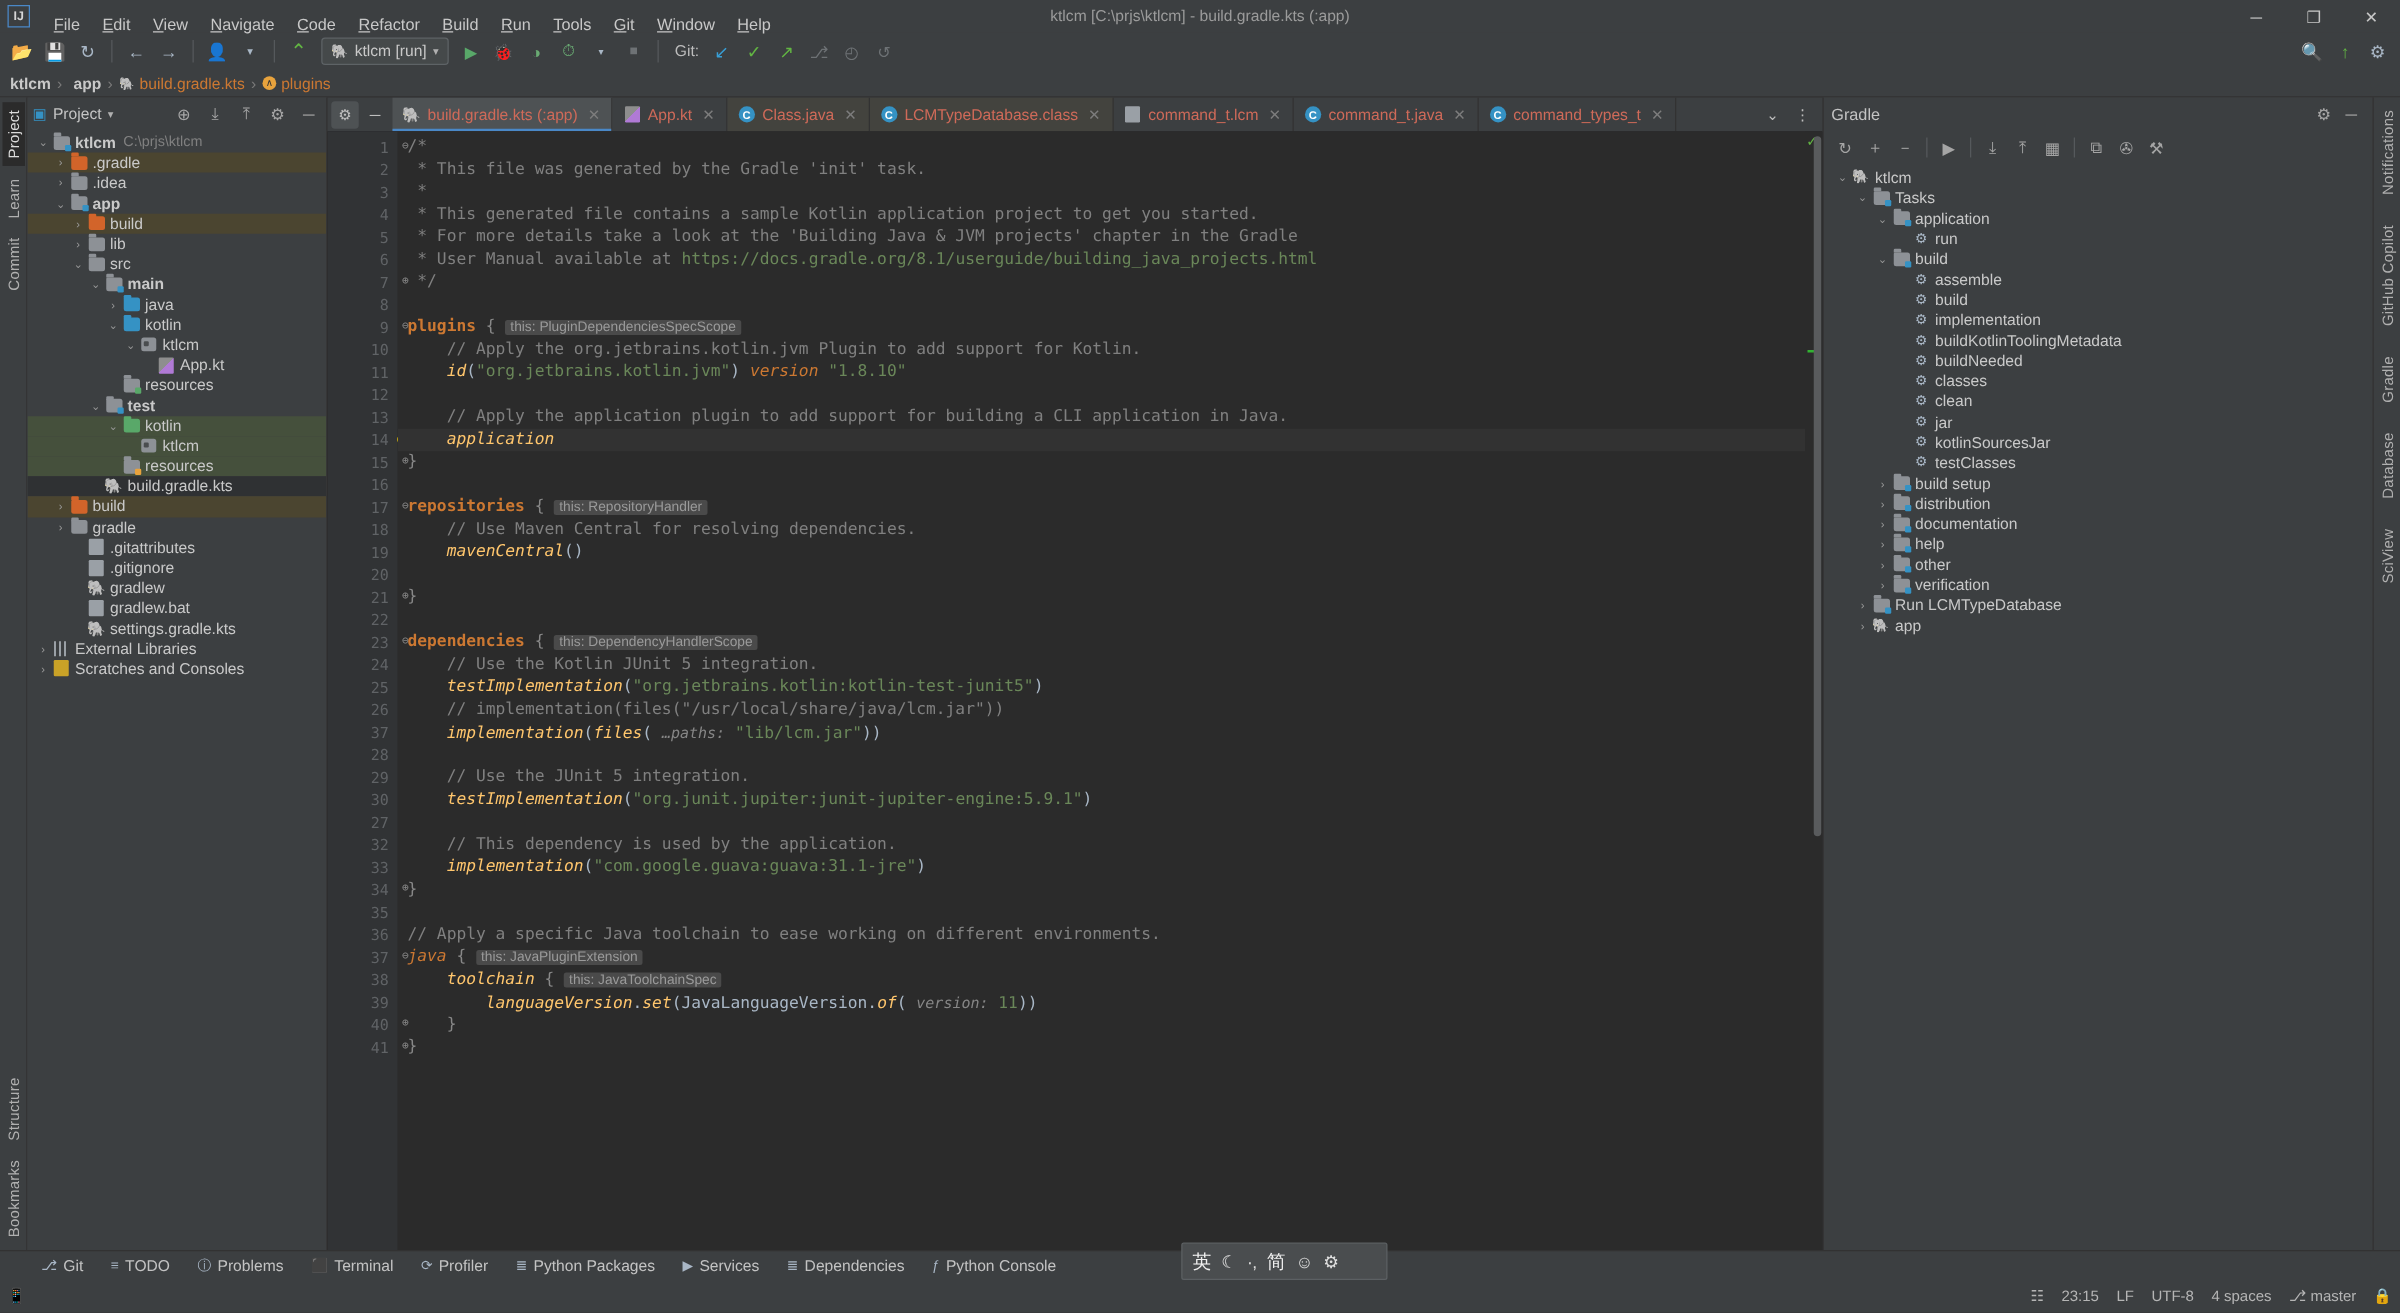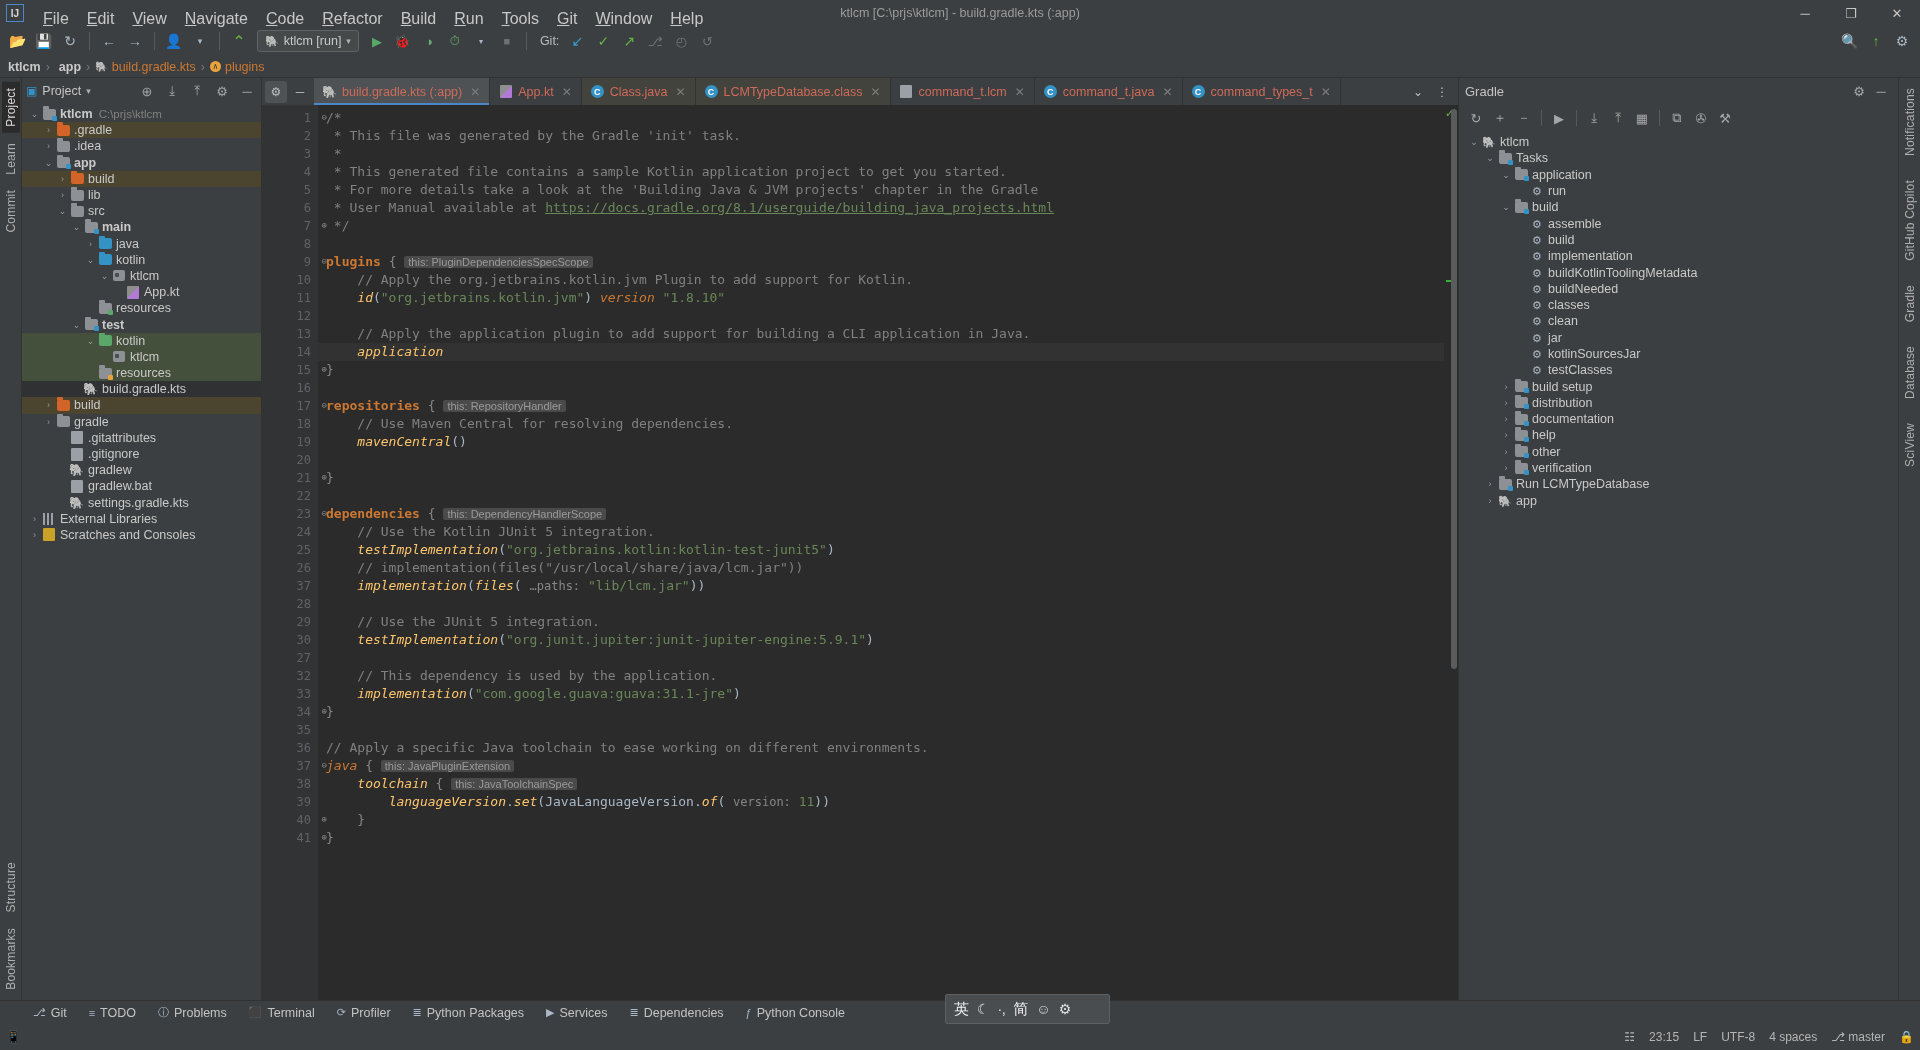--- a/index.html
+++ b/index.html
@@ -16,21 +16,21 @@
   
   .menubar {
     height: 26px; background: #3c3f41; display: flex; align-items: center;
     padding-left: 6px; position: relative; flex: 0 0 26px;
   }
   .ij-logo {
     width: 18px; height: 18px; border: 1.5px solid #4a88c7; margin-right: 10px;
     display: flex; align-items: center; justify-content: center;
     font-size: 10px; font-weight: bold; color: #d6d6d6; background:#3c3f41;
   }
-  .menu-item { padding: 3px 9px; font-size: 16px; color: #c8c8c8; cursor: default; margin-top: 12px; }
+  .menu-item { padding: 3px 9px; font-size: 13px; color: #c8c8c8; cursor: default; margin-top: 12px; }
   .menu-item u { text-decoration: underline; }
   .win-title {
     position: absolute; left: 50%; transform: translateX(-50%);
     font-size: 12.5px; color: #9b9b9b; white-space: nowrap;
   }
   .win-ctrls { position: absolute; right: 0; top: 0; height: 26px; display: flex; }
   .win-btn { width: 46px; height: 26px; display: flex; align-items:center; justify-content:center; font-size: 13px; color: #c6c6c6;}
 
   
   .toolbar {
@@ -149,23 +149,23 @@
     font-family: "DejaVu Sans Mono", monospace; font-size: 13px; line-height: 18px;
     color: #a9b7c6; white-space: pre;
   }
   .cline { height: 18px; line-height: 18px; padding-left: 8px; white-space: pre; }
   .cline.hl { background: #323232; }
   .cmt { color: #808080; }
   .kw { color: #cc7832; font-weight: bold; }
   .kwi { color: #cc7832; font-style: italic; }
   .str { color: #6a8759; }
   .fn { color: #ffc66d; font-style: italic; }
-  .lnk { color: #6a8759; text-decoration: underline; }
+  .lnk { color: #6a8759; }
   .hint { background:#4a4a4a; color:#9a9a9a; font-size: 11px; padding: 0 4px; border-radius: 2px; font-family:"Liberation Sans",sans-serif;}
-  .hint2 { color:#868686; font-size:12px;  text-align: right;}
+  .hint2 { color:#868686; font-size:12px; font-style: italic; text-align: right;}
   .ital { font-style: italic; }
   .fold-brace { color:#888; }
 
   .rightgut { width: 14px; background: #2b2b2b; flex:0 0 14px; position: relative; }
   .ok-mark { position:absolute; top:2px; left:1px; color:#62b543; font-size:11px;}
   .mark-green { position:absolute; left:2px; width:9px; height:2px; background:#32b232;}
   .scrollthumb { position:absolute; right:1px; width:6px; background:#595b5d; border-radius:3px; }
 
   
   .gradlepanel { width: 440px; background: #3c3f41; display:flex; flex-direction: column; border-left: 1px solid #323232;}

